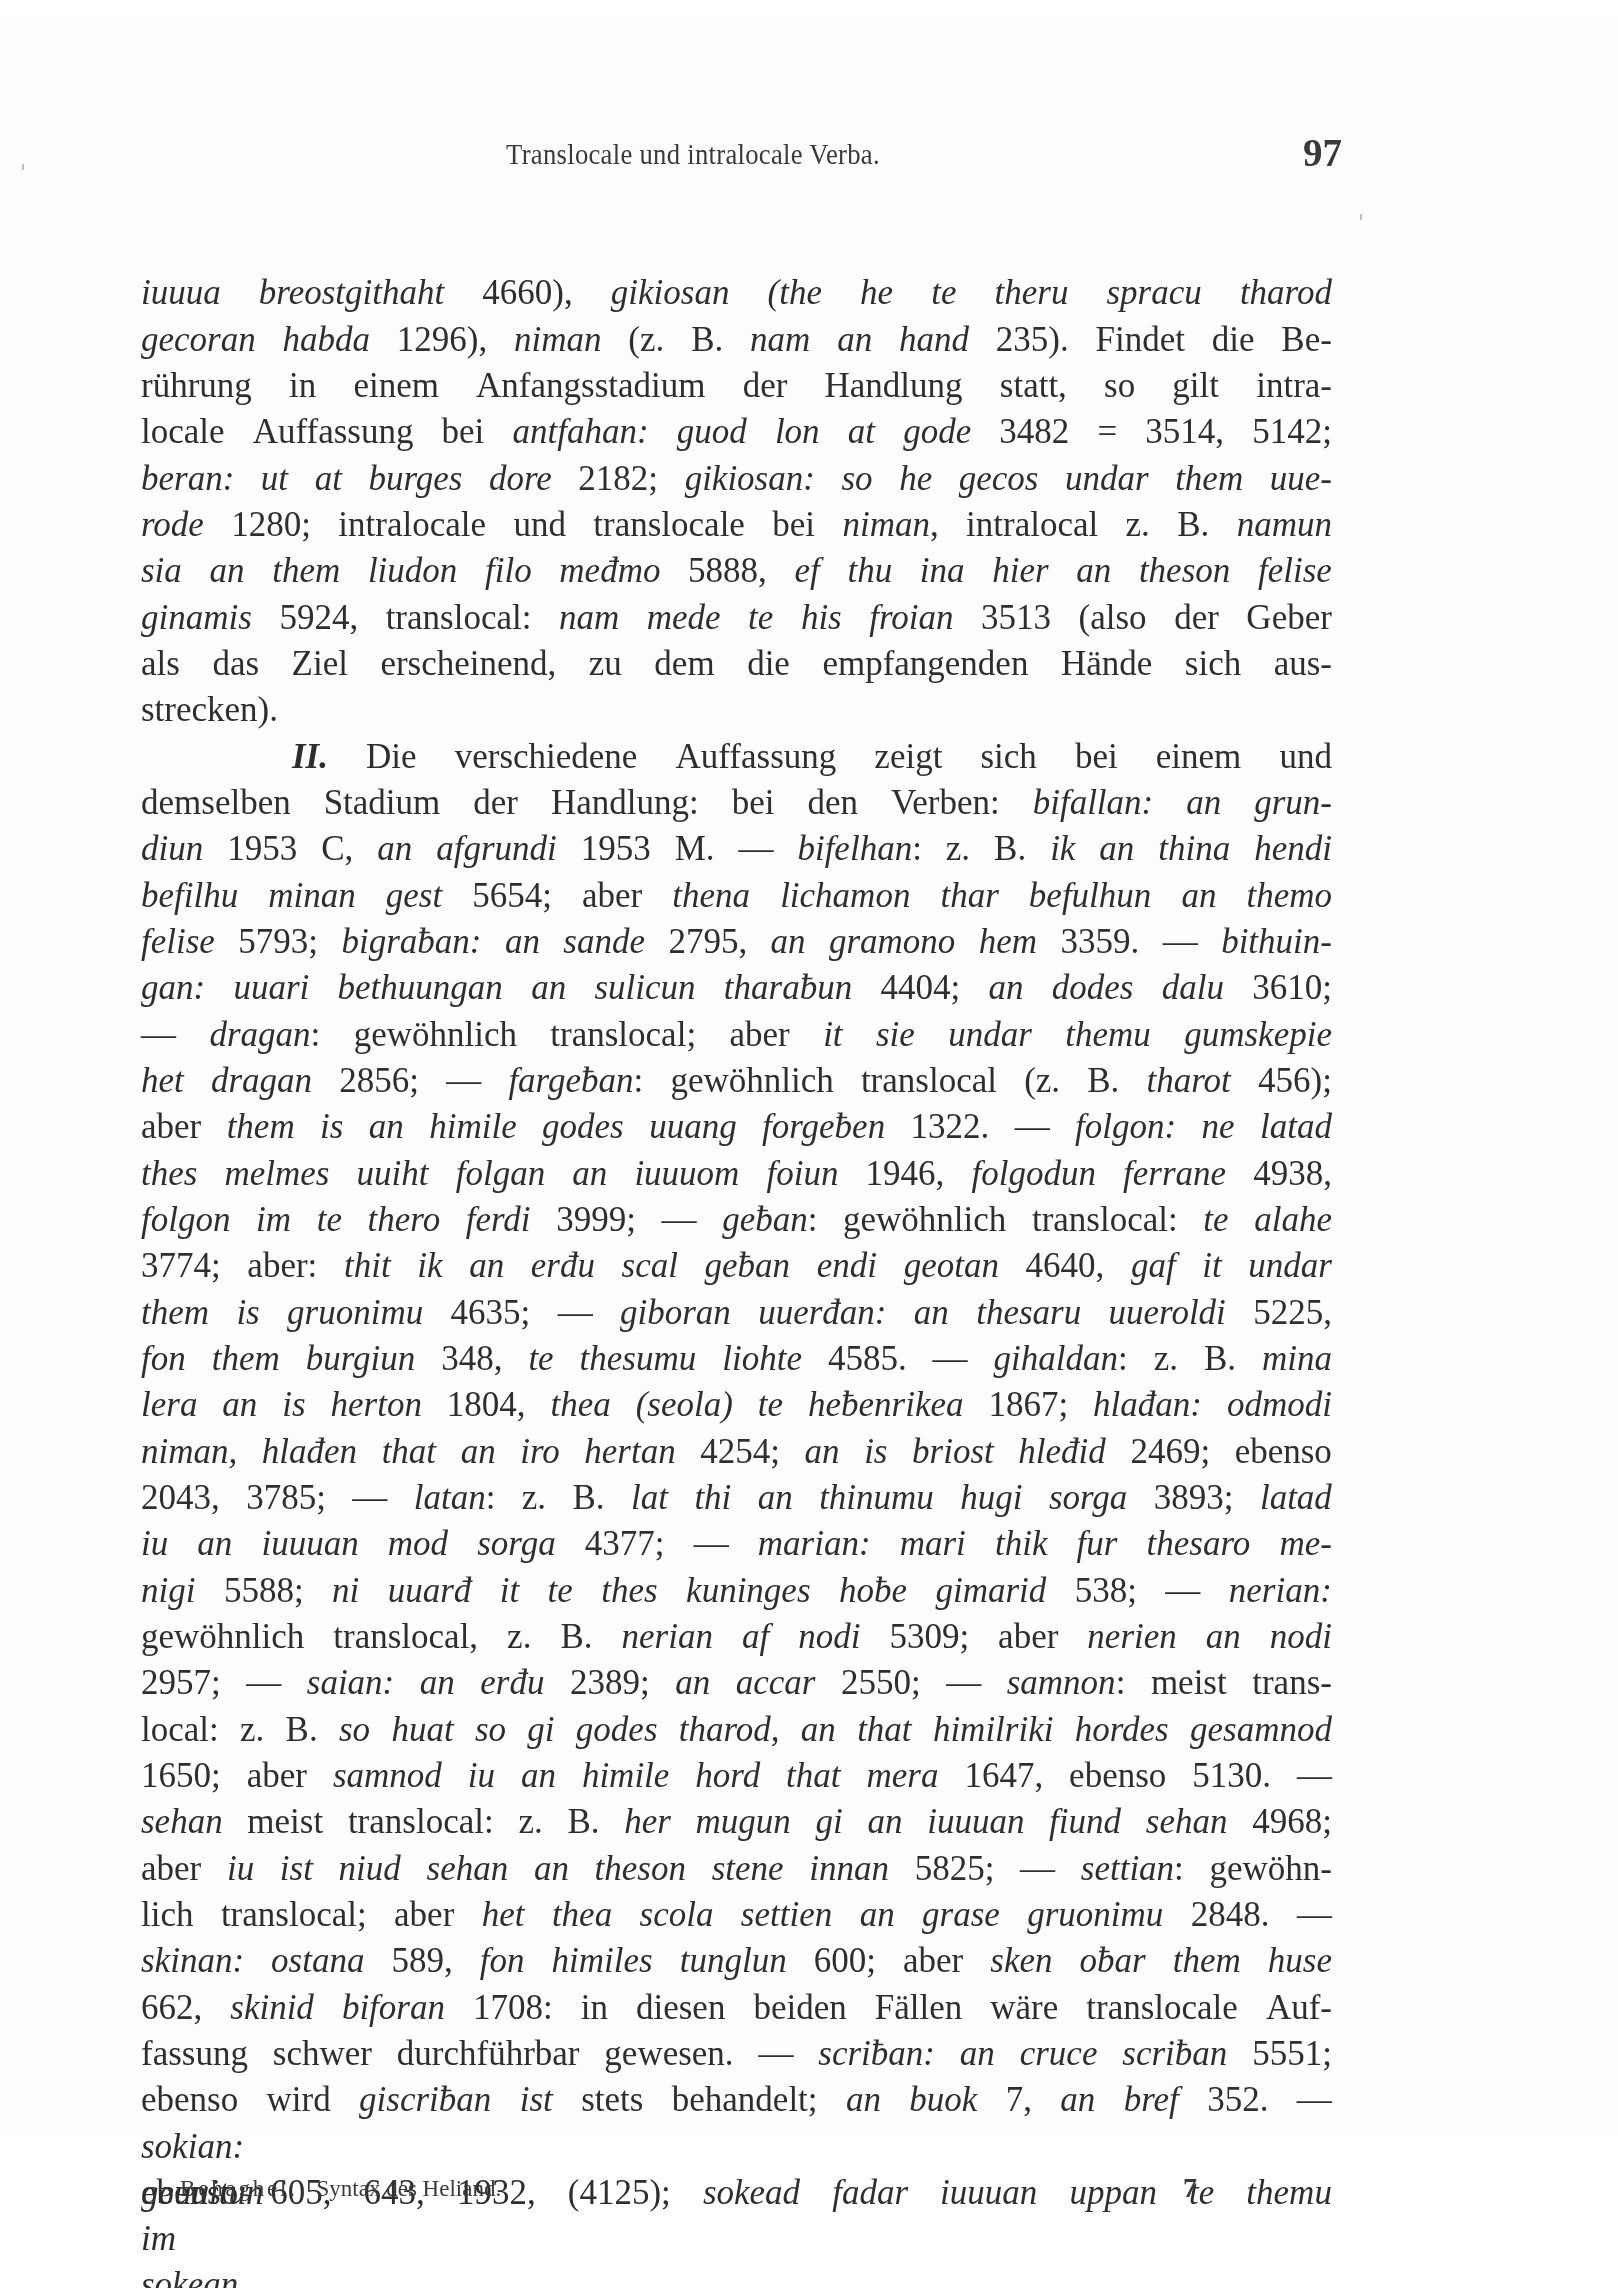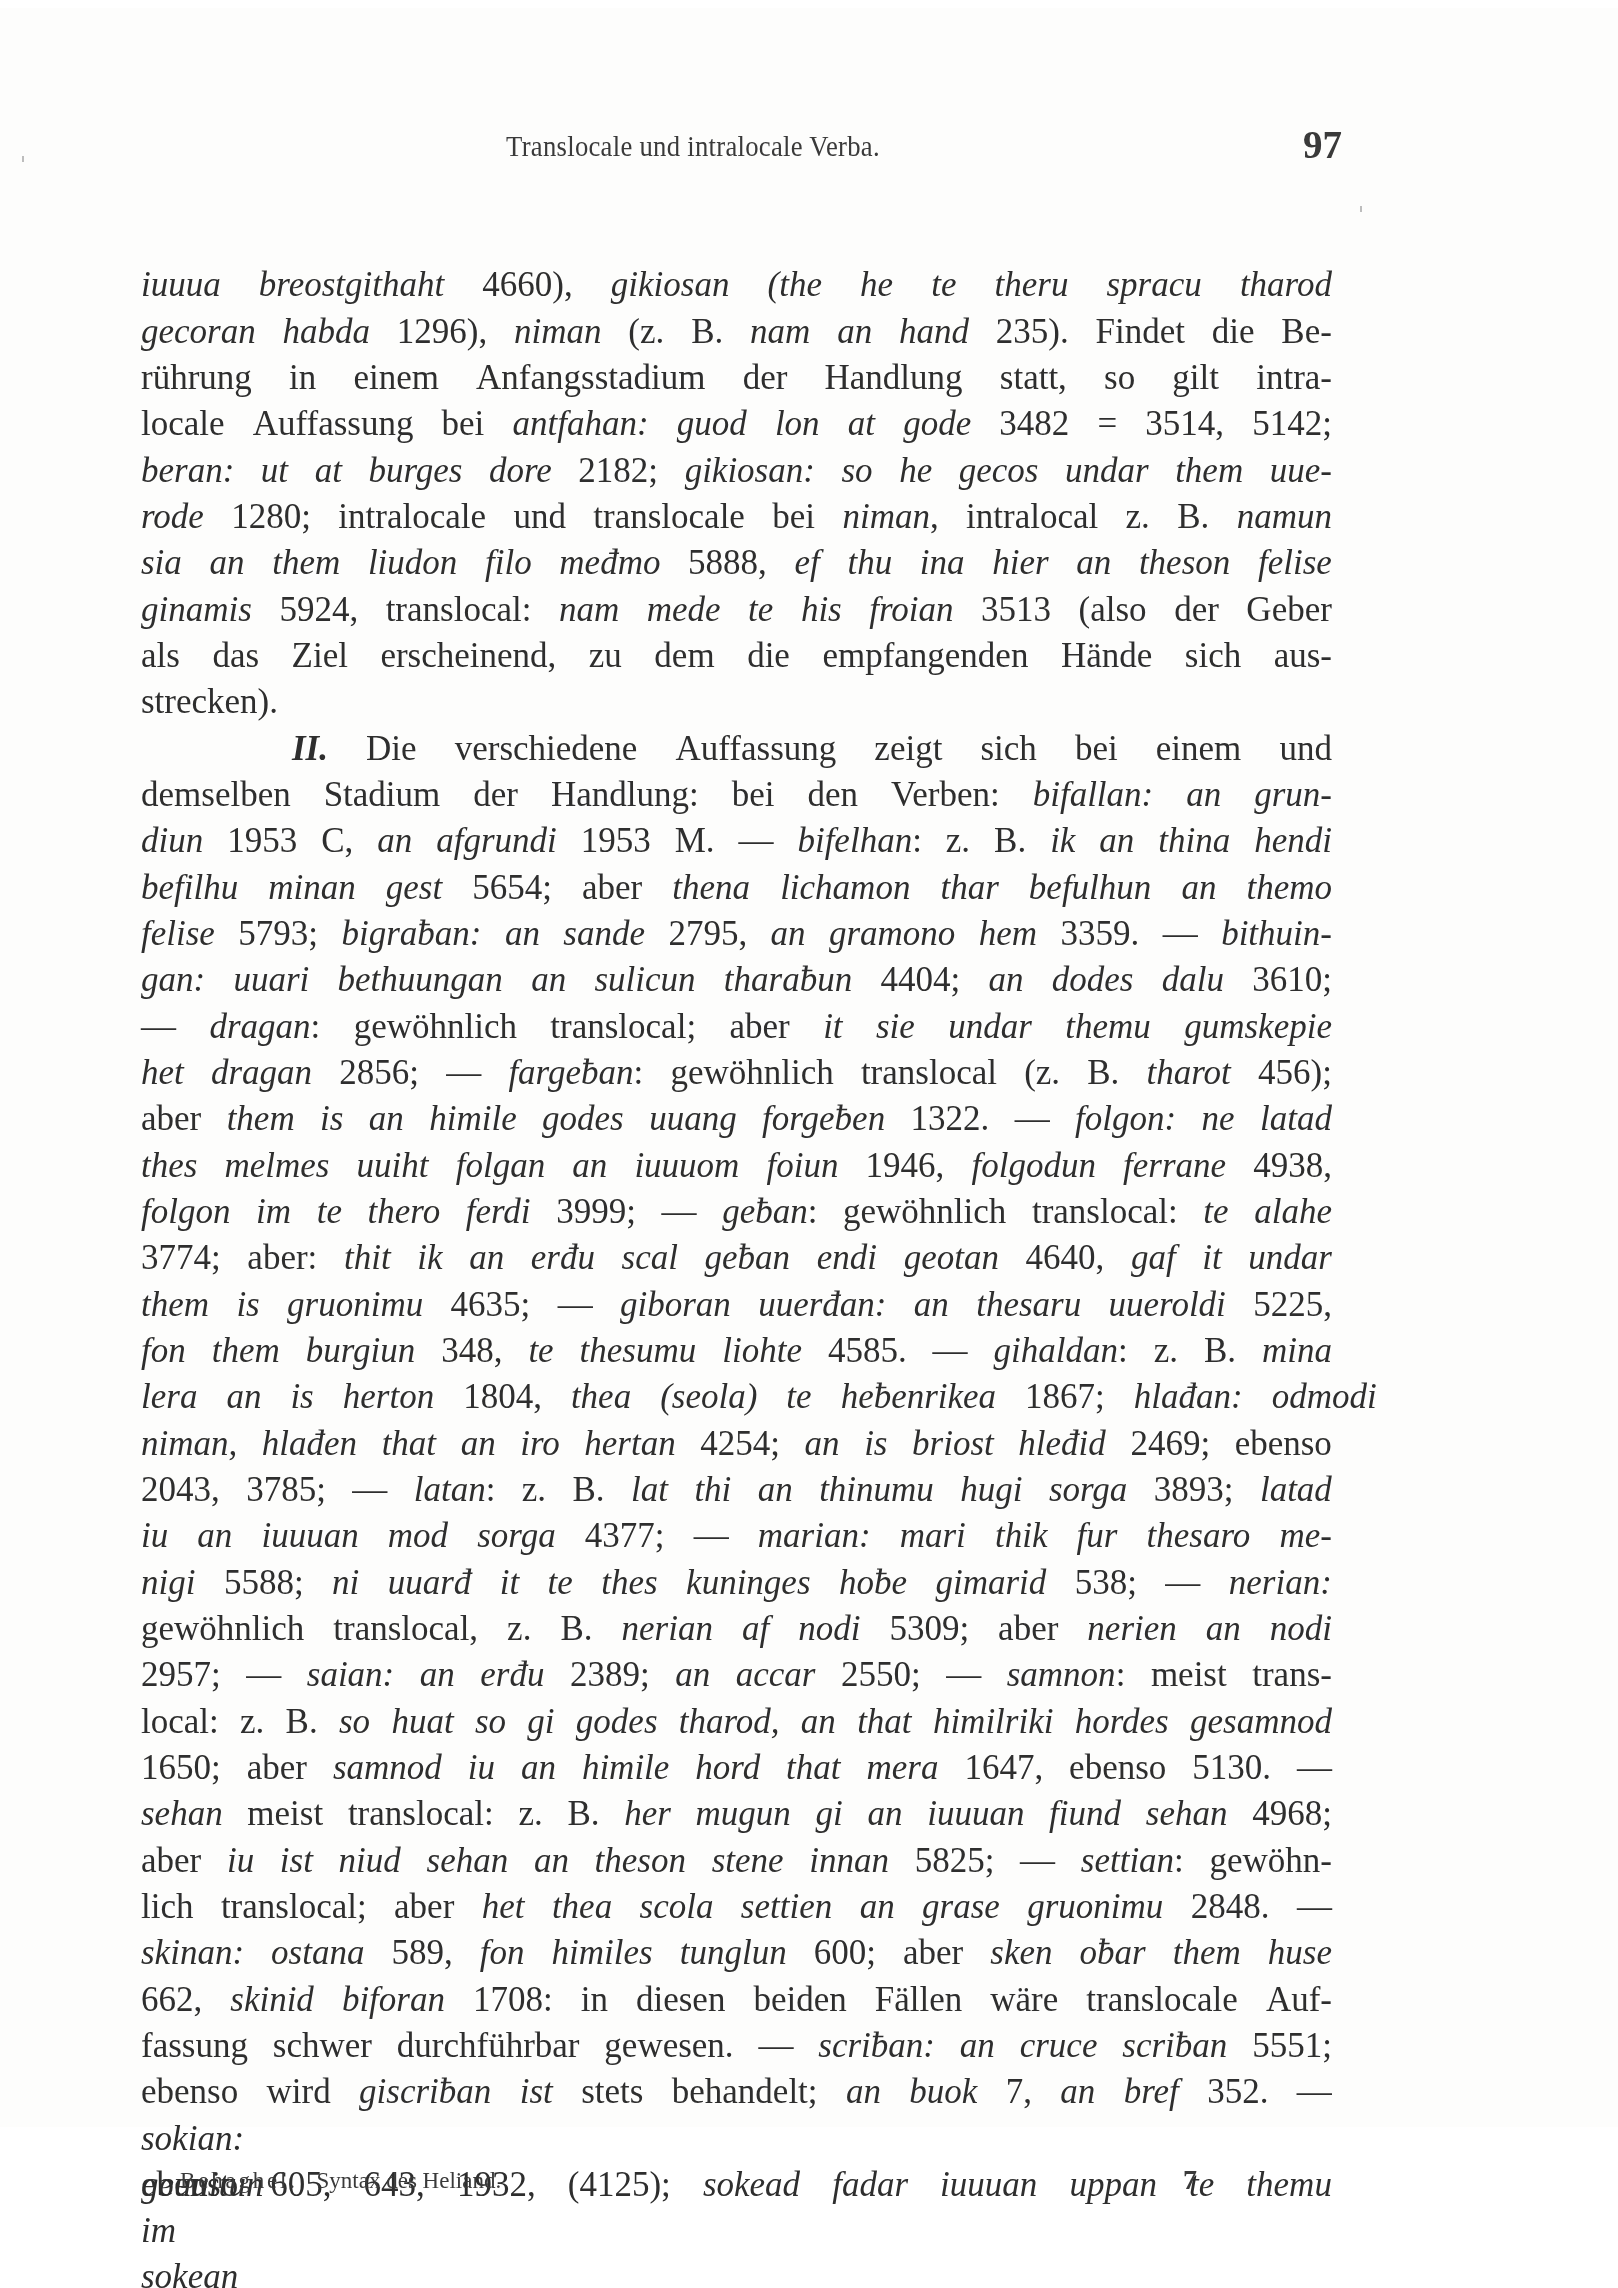--- a/index.html
+++ b/index.html
@@ -1,17 +1,17 @@
 <!DOCTYPE html>
 <html style="font-size:14.8px"><head>
 <meta charset="utf-8">
 <style>
   html, body { margin: 0; padding: 0; background: #ffffff; }
   body { width: 1619px; height: 2289px; position: relative; overflow: hidden; }
-  .page { position: absolute; left: 0; top: 8px; width: 1619px; height: 2119px; background: #fdfdfc; }
+  .page { position: absolute; left: 0; top: 16px; width: 1619px; height: 2119px; background: #fdfdfc; }
   .running-head {
     position: absolute; left: 506px; top: 122px;
     font-family: "Liberation Serif", "DejaVu Serif", serif;
     font-size: 29px; color: #3a3a3a; letter-spacing: 0.3px;
     transform: scaleX(0.92); transform-origin: left top;
   }
   .page-number {
     position: absolute; left: 1303px; top: 114px;
     font-family: "Liberation Serif", "DejaVu Serif", serif;
     font-size: 39px; font-weight: bold; color: #3a3a3a;
@@ -360,21 +360,21 @@
         <span class="word"><span class="it">te</span></span>
         <span class="word"><span class="it">thesumu</span></span>
         <span class="word"><span class="it">liohte</span></span>
         <span class="word"><span>4585.</span></span>
         <span class="word"><span>—</span></span>
         <span class="word"><span class="it">gihaldan</span><span>:</span></span>
         <span class="word"><span>z.</span></span>
         <span class="word"><span>B.</span></span>
         <span class="word"><span class="it">mina</span></span>
       </div>
-      <div class="body-line" style="top: 1322px; gap: 29px;">
+      <div class="body-line" style="top: 1322px;">
         <span class="word"><span class="it">lera</span></span>
         <span class="word"><span class="it">an</span></span>
         <span class="word"><span class="it">is</span></span>
         <span class="word"><span class="it">herton</span></span>
         <span class="word"><span>1804,</span></span>
         <span class="word"><span class="it">thea</span></span>
         <span class="word"><span class="it">(seola)</span></span>
         <span class="word"><span class="it">te</span></span>
         <span class="word"><span class="it">heƀenrikea</span></span>
         <span class="word"><span>1867;</span></span>

